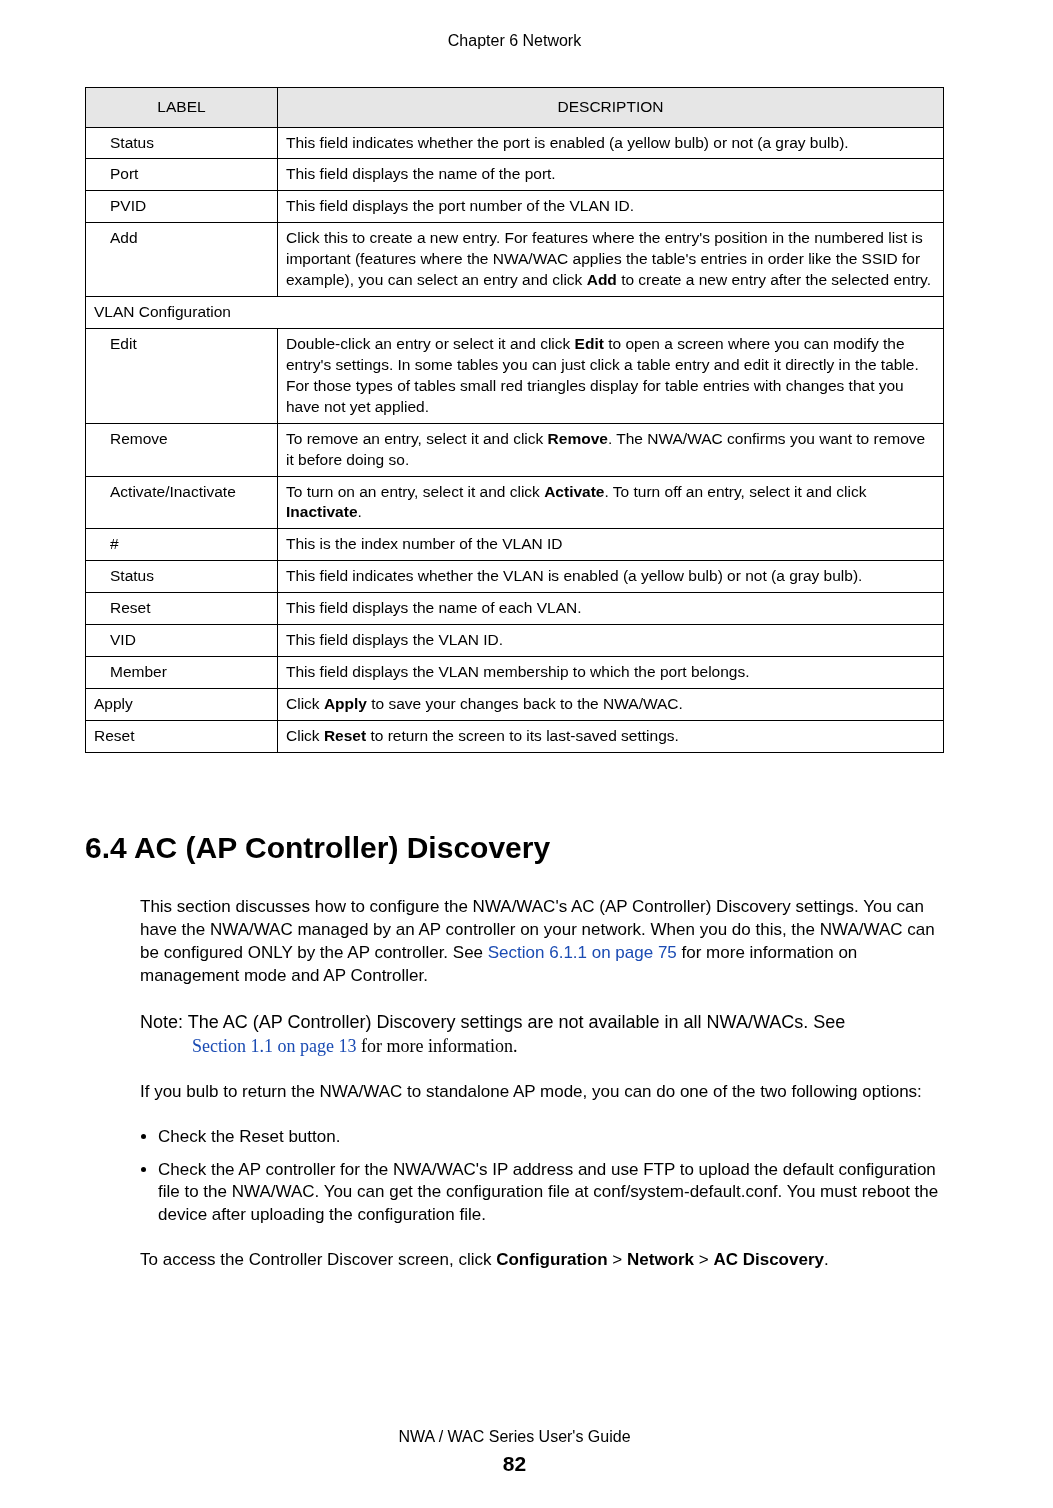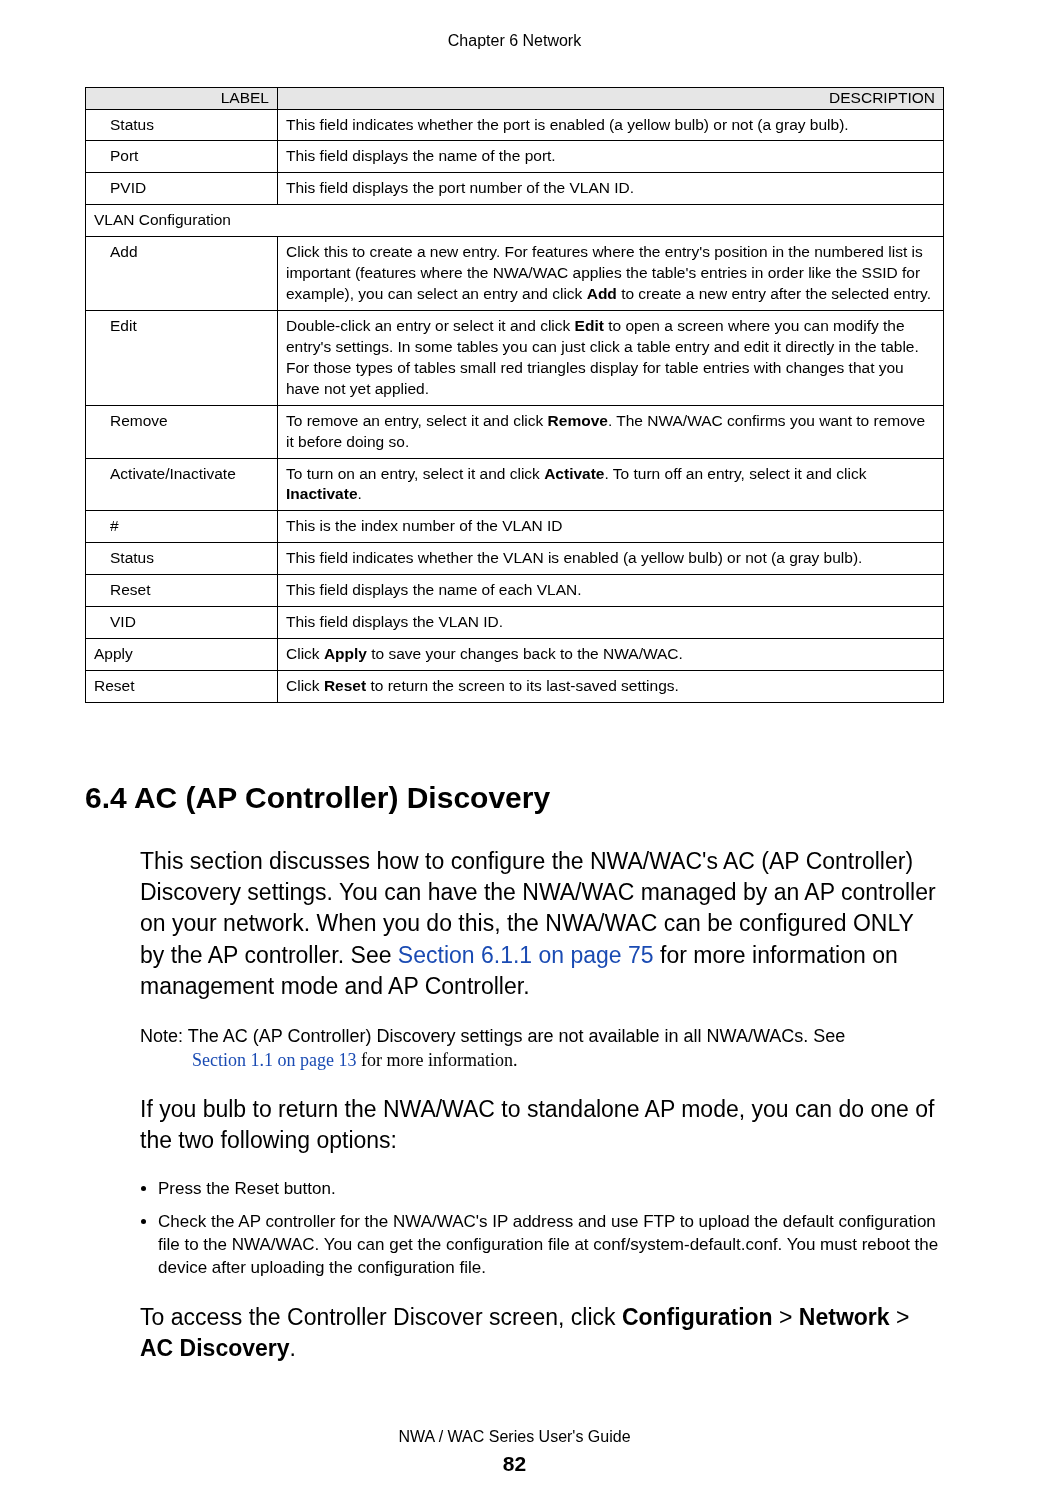--- a/index.html
+++ b/index.html
@@ -34,23 +34,23 @@
     font-size: 16px;
     margin-bottom: 4px;
   }
   table.config-table {
     border-collapse: collapse;
     width: 100%;
     font-size: 15.5px;
   }
   table.config-table th {
     background: #e6e6e6;
-    text-align: right;
+    text-align: center;
     font-weight: normal;
-    padding: 0 8px;
+    padding: 9px 8px;
     border: 1px solid #000;
   }
   table.config-table td {
     border: 1px solid #000;
     padding: 5px 8px;
     vertical-align: top;
   }
   .label-col {
     width: 175px;
   }
@@ -61,21 +61,21 @@
     font-size: 30px;
     font-weight: bold;
     margin-top: 75px;
     margin-bottom: 28px;
   }
   .body-block {
     padding-left: 55px;
   }
   .para {
     margin-bottom: 22px;
-    font-size: 23px;
+    font-size: 17px;
   }
   .link {
     color: #1a4bb3;
   }
   .note-hang {
     margin-bottom: 22px;
     font-size: 18px;
   }
   .note-indent {
     padding-left: 52px;
@@ -127,27 +127,27 @@
         </tr>
         <tr>
           <td class="indent-label">Port</td>
           <td>This field displays the name of the port.</td>
         </tr>
         <tr>
           <td class="indent-label">PVID</td>
           <td>This field displays the port number of the VLAN ID.</td>
         </tr>
         <tr>
-          <td colspan="2">VLAN Configuration</td>
-        </tr>
-        <tr>
           <td class="indent-label">Add</td>
           <td><span>Click this to create a new entry. For features where the entry's position in the numbered list is important (features where the NWA/WAC applies the table's entries in order like the SSID for example), you can select an entry and click </span><b>Add</b><span> to create a new entry after the selected entry.</span></td>
         </tr>
         <tr>
+          <td colspan="2">VLAN Configuration</td>
+        </tr>
+        <tr>
           <td class="indent-label">Edit</td>
           <td><span>Double-click an entry or select it and click </span><b>Edit</b><span> to open a screen where you can modify the entry's settings. In some tables you can just click a table entry and edit it directly in the table. For those types of tables small red triangles display for table entries with changes that you have not yet applied.</span></td>
         </tr>
         <tr>
           <td class="indent-label">Remove</td>
           <td><span>To remove an entry, select it and click </span><b>Remove</b><span>. The NWA/WAC confirms you want to remove it before doing so.</span></td>
         </tr>
         <tr>
           <td class="indent-label">Activate/Inactivate</td>
           <td><span>To turn on an entry, select it and click </span><b>Activate</b><span>. To turn off an entry, select it and click </span><b>Inactivate</b><span>.</span></td>
@@ -160,20 +160,24 @@
           <td class="indent-label">Status</td>
           <td>This field indicates whether the VLAN is enabled (a yellow bulb) or not (a gray bulb).</td>
         </tr>
         <tr>
           <td class="indent-label">Reset</td>
           <td>This field displays the name of each VLAN.</td>
         </tr>
         <tr>
           <td class="indent-label">VID</td>
           <td>This field displays the VLAN ID.</td>
+        </tr>
+        <tr>
+          <td class="indent-label">Member</td>
+          <td>This field displays the VLAN membership to which the port belongs.</td>
         </tr>
         <tr>
           <td>Apply</td>
           <td><span>Click </span><b>Apply</b><span> to save your changes back to the NWA/WAC.</span></td>
         </tr>
         <tr>
           <td>Reset</td>
           <td><span>Click </span><b>Reset</b><span> to return the screen to its last-saved settings.</span></td>
         </tr>
       </tbody>
@@ -187,21 +191,21 @@
       </div>
 
       <div class="note-hang">
         <span>Note: The AC (AP Controller) Discovery settings are not available in all NWA/WACs. See </span><br>
         <span class="note-indent"><span class="link">Section 1.1 on page 13</span><span> for more information.</span></span>
       </div>
 
       <div class="para">If you bulb to return the NWA/WAC to standalone AP mode, you can do one of the two following options:</div>
 
       <ul class="bullets">
-        <li>Press the Reset button.</li>
+        <li>Check the Reset button.</li>
         <li>Check the AP controller for the NWA/WAC's IP address and use FTP to upload the default configuration file to the NWA/WAC. You can get the configuration file at conf/system-default.conf. You must reboot the device after uploading the configuration file.</li>
       </ul>
 
       <div class="para">
         <span>To access the Controller Discover screen, click </span><b>Configuration</b><span> &gt; </span><b>Network</b><span> &gt; </span><b>AC Discovery</b><span>.</span>
       </div>
     </div>
   </div>
 
   <div class="footer">

